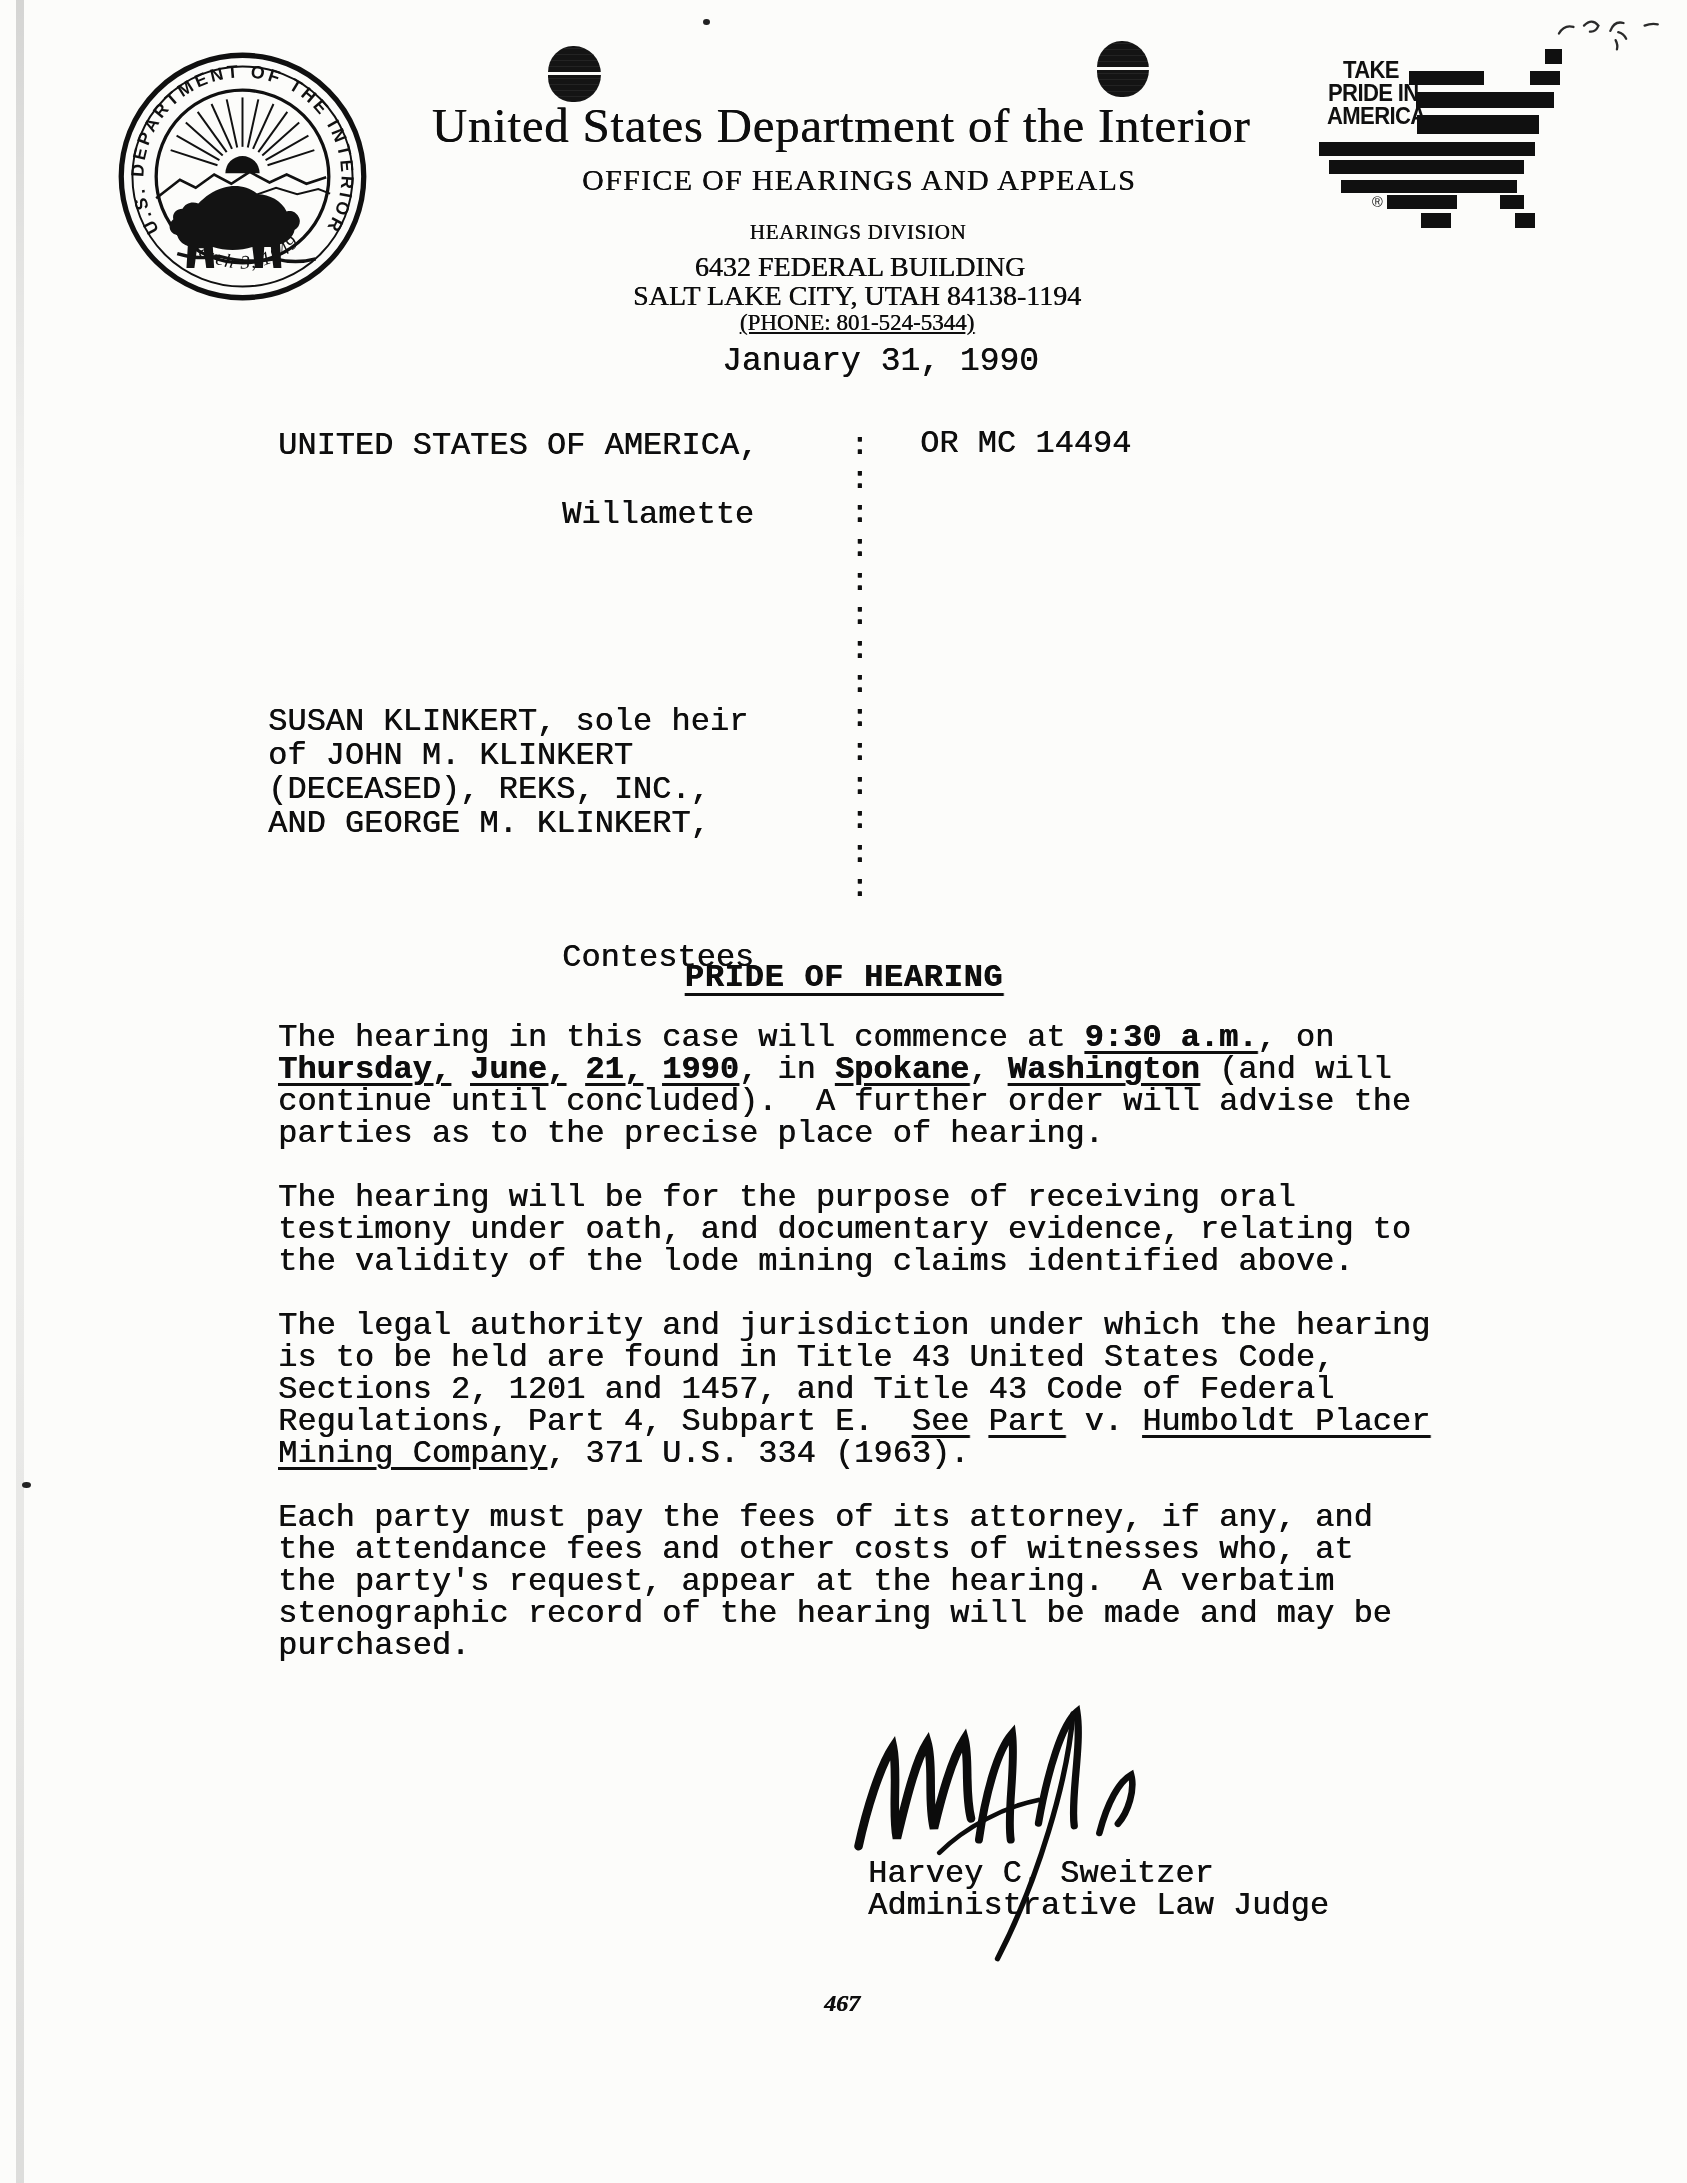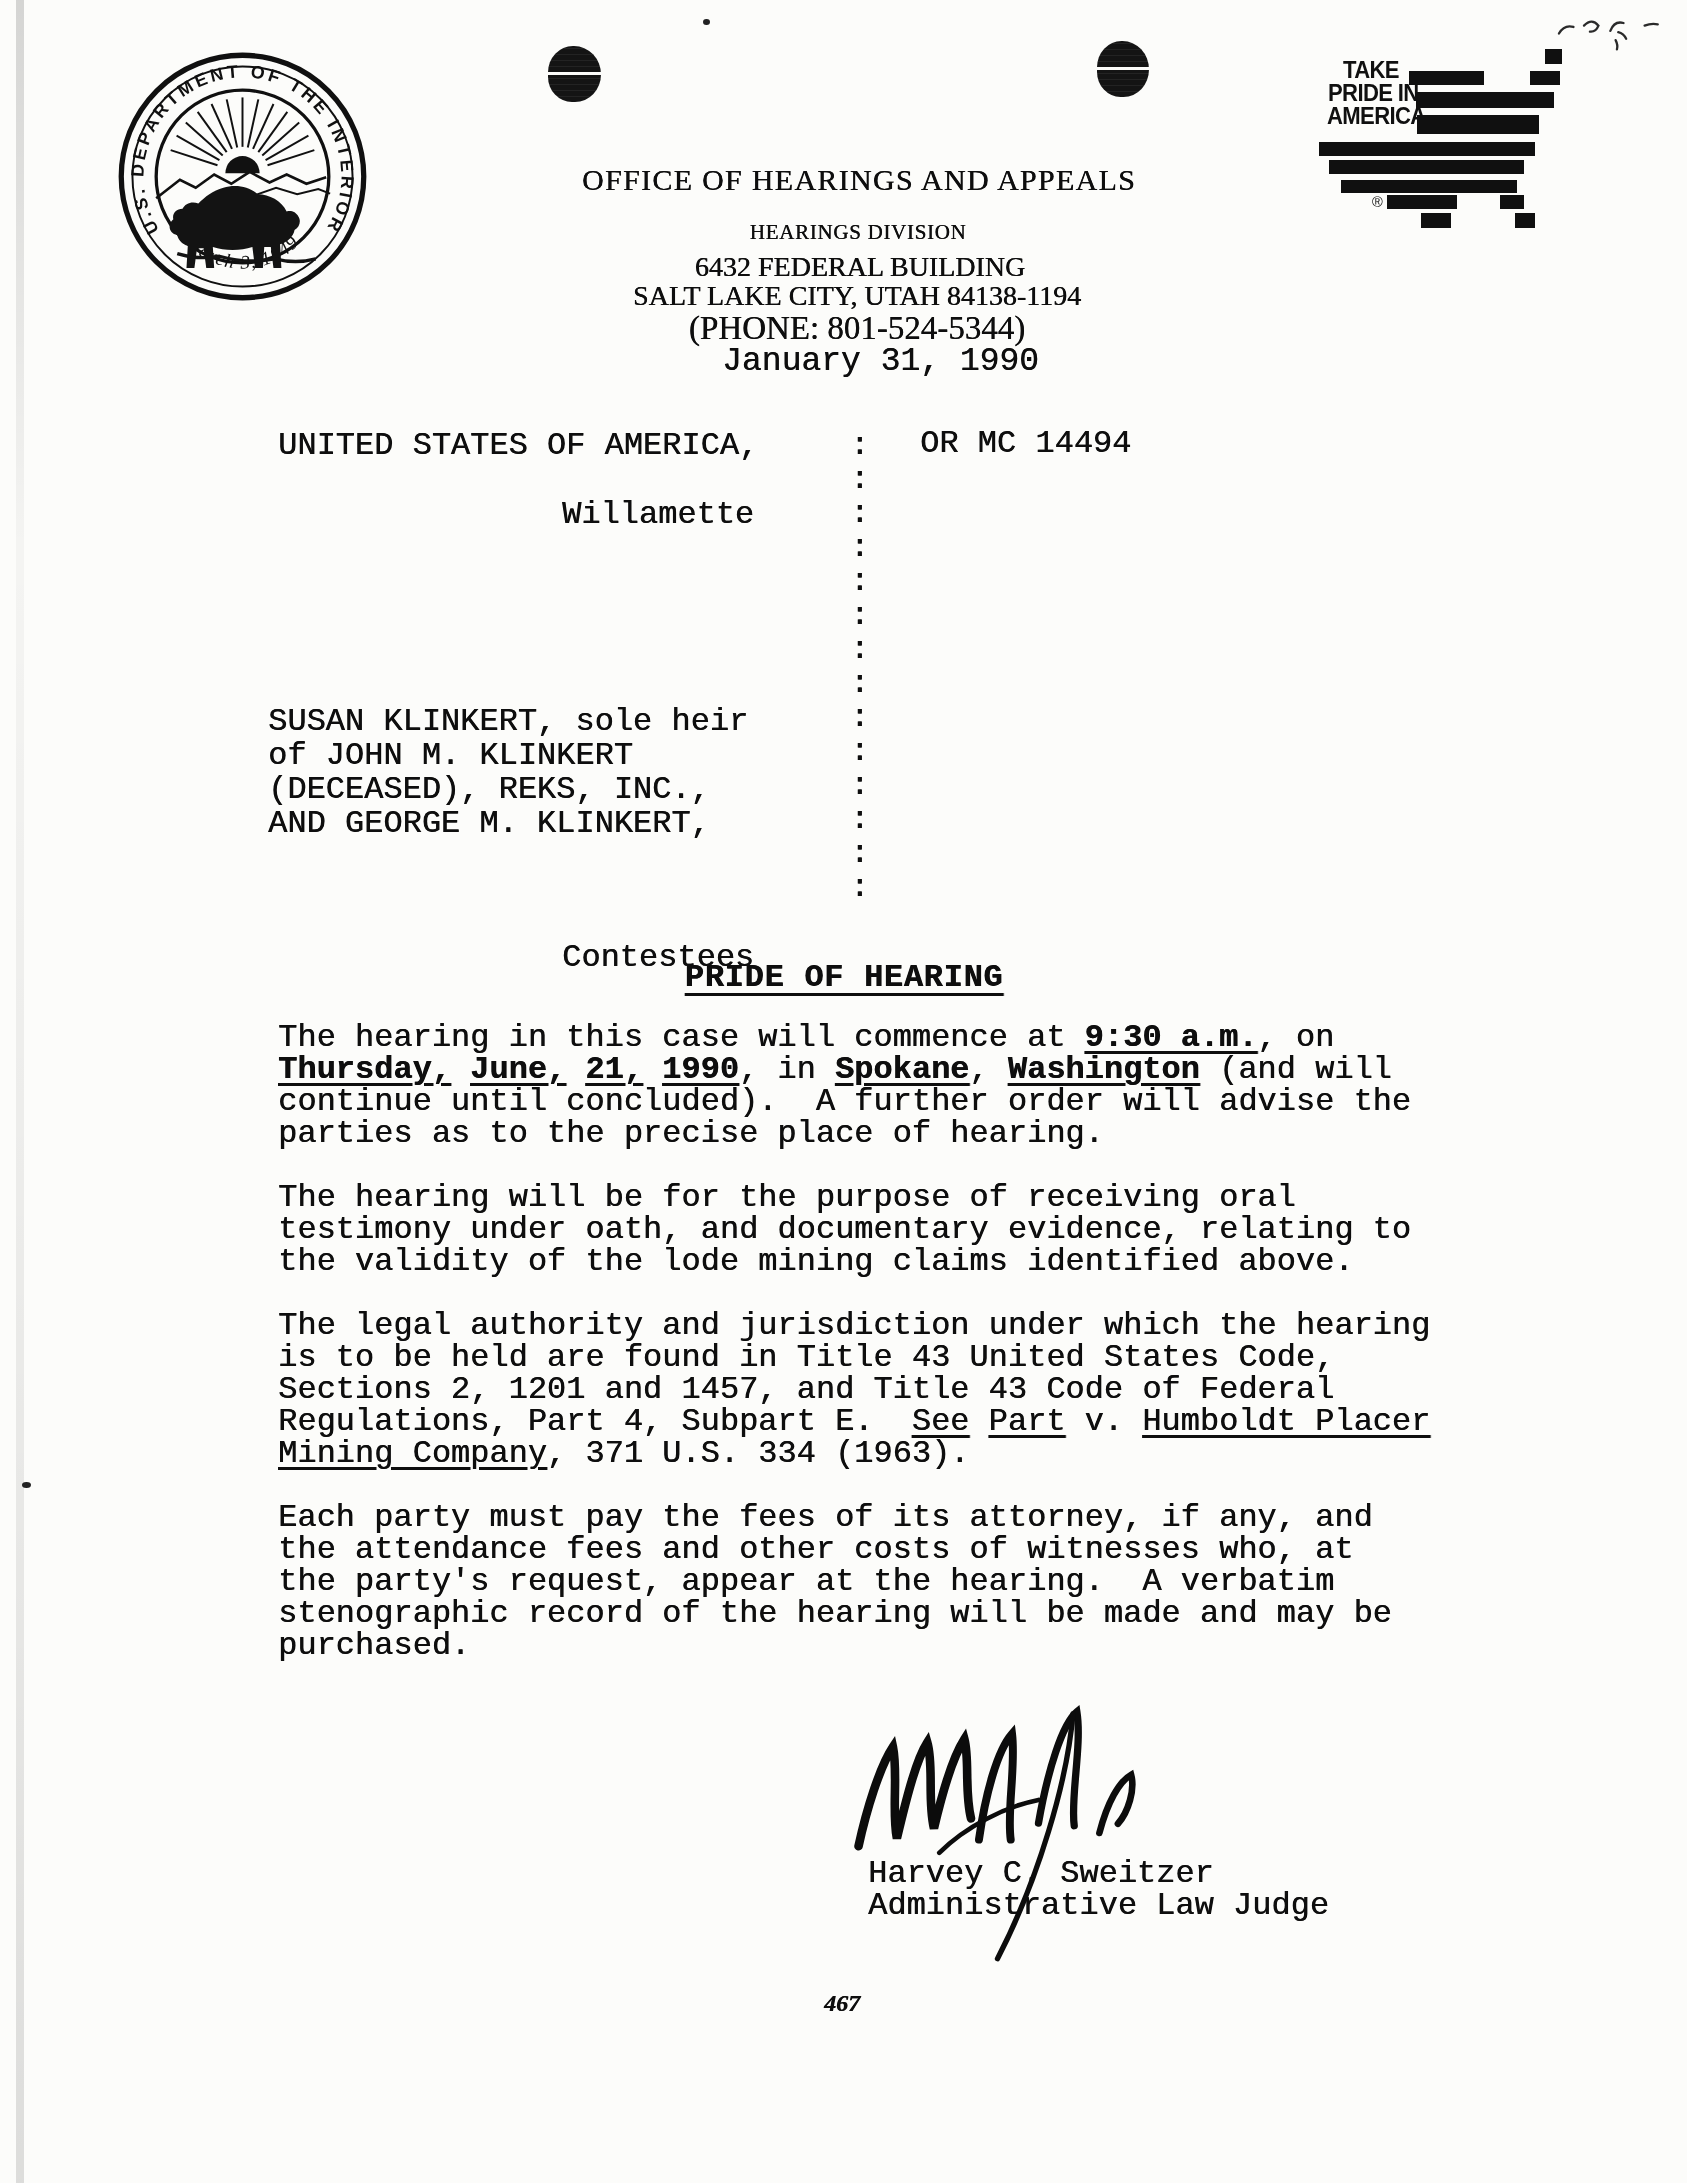--- a/index.html
+++ b/index.html
@@ -17,21 +17,21 @@
   .b{font-weight:bold;}
   .center{transform:translateX(-50%);}
   .doc-title{font-size:32px;font-weight:bold;letter-spacing:0.7px;
              text-decoration:underline;text-decoration-thickness:3.3px;text-underline-offset:6.6px;}
   
   .agency{font-size:49px;letter-spacing:0.7px;}
   .office{font-size:30px;letter-spacing:1.3px;}
   .div-line1{font-size:21px;letter-spacing:0.7px;}
   .div-line2{font-size:28px;}
   .div-line3{font-size:28px;}
-  .div-line4{font-size:33px;}
+  .div-line4{font-size:23px;text-decoration:underline;}
   .dateline{font-size:33px;}
   
   .punch-hole{background:repeating-linear-gradient(0deg,#141414 0 4.6px,#232323 4.6px 6px);
               border-radius:48% 52% 50% 46%;}
   .punch-hole::after{content:"";position:absolute;left:-4%;width:108%;height:3.3px;background:#fcfcfa;top:46%;}
   
   .logo-bar{position:absolute;background:#101010;}
   .logo-word{position:absolute;font-family:"Liberation Sans","DejaVu Sans",sans-serif;
              font-weight:bold;font-size:24px;line-height:22.5px;color:#101010;
              transform:scaleX(.92);transform-origin:left;letter-spacing:-0.7px;}
@@ -109,20 +109,21 @@
     <div class="logo-bar" style="left:107px;top:69px;width:122px;height:18.5px;"></div>
     <div class="logo-bar" style="left:8.6px;top:96px;width:216px;height:14px;"></div>
     <div class="logo-bar" style="left:18.5px;top:114px;width:195px;height:14px;"></div>
     <div class="logo-bar" style="left:31px;top:134px;width:176px;height:12.6px;"></div>
     <div class="logo-bar" style="left:77px;top:149px;width:70px;height:14px;"></div>
     <div class="logo-bar" style="left:190px;top:149px;width:24px;height:14px;"></div>
     <div class="logo-bar" style="left:111px;top:167px;width:30px;height:14.6px;"></div>
     <div class="logo-bar" style="left:205px;top:167px;width:20px;height:14.6px;"></div>
   </div>
 
+  <div class="abs serif agency center" style="left:841px;top:97px;">United States Department of the Interior</div>
   <div class="abs serif office center" style="left:859px;top:163px;">OFFICE OF HEARINGS AND APPEALS</div>
   <div class="abs serif div-line1 center" style="left:858px;top:220px;">HEARINGS DIVISION</div>
   <div class="abs serif div-line2 center" style="left:860px;top:251px;">6432 FEDERAL BUILDING</div>
   <div class="abs serif div-line3 center" style="left:857px;top:280px;">SALT LAKE CITY, UTAH 84138-1194</div>
   <div class="abs serif div-line4 center" style="left:857px;top:310px;">(PHONE: 801-524-5344)</div>
   <div class="abs mono dateline" style="left:722px;top:343px;">January 31, 1990</div>
 
   <div class="abs mono cap pre" style="left:278px;top:429px;">UNITED STATES OF AMERICA,</div>
   <div class="abs mono cap" style="left:562px;top:498px;">Willamette</div>
   <div class="abs mono cap pre" style="left:268px;top:705px;">SUSAN KLINKERT, sole heir

